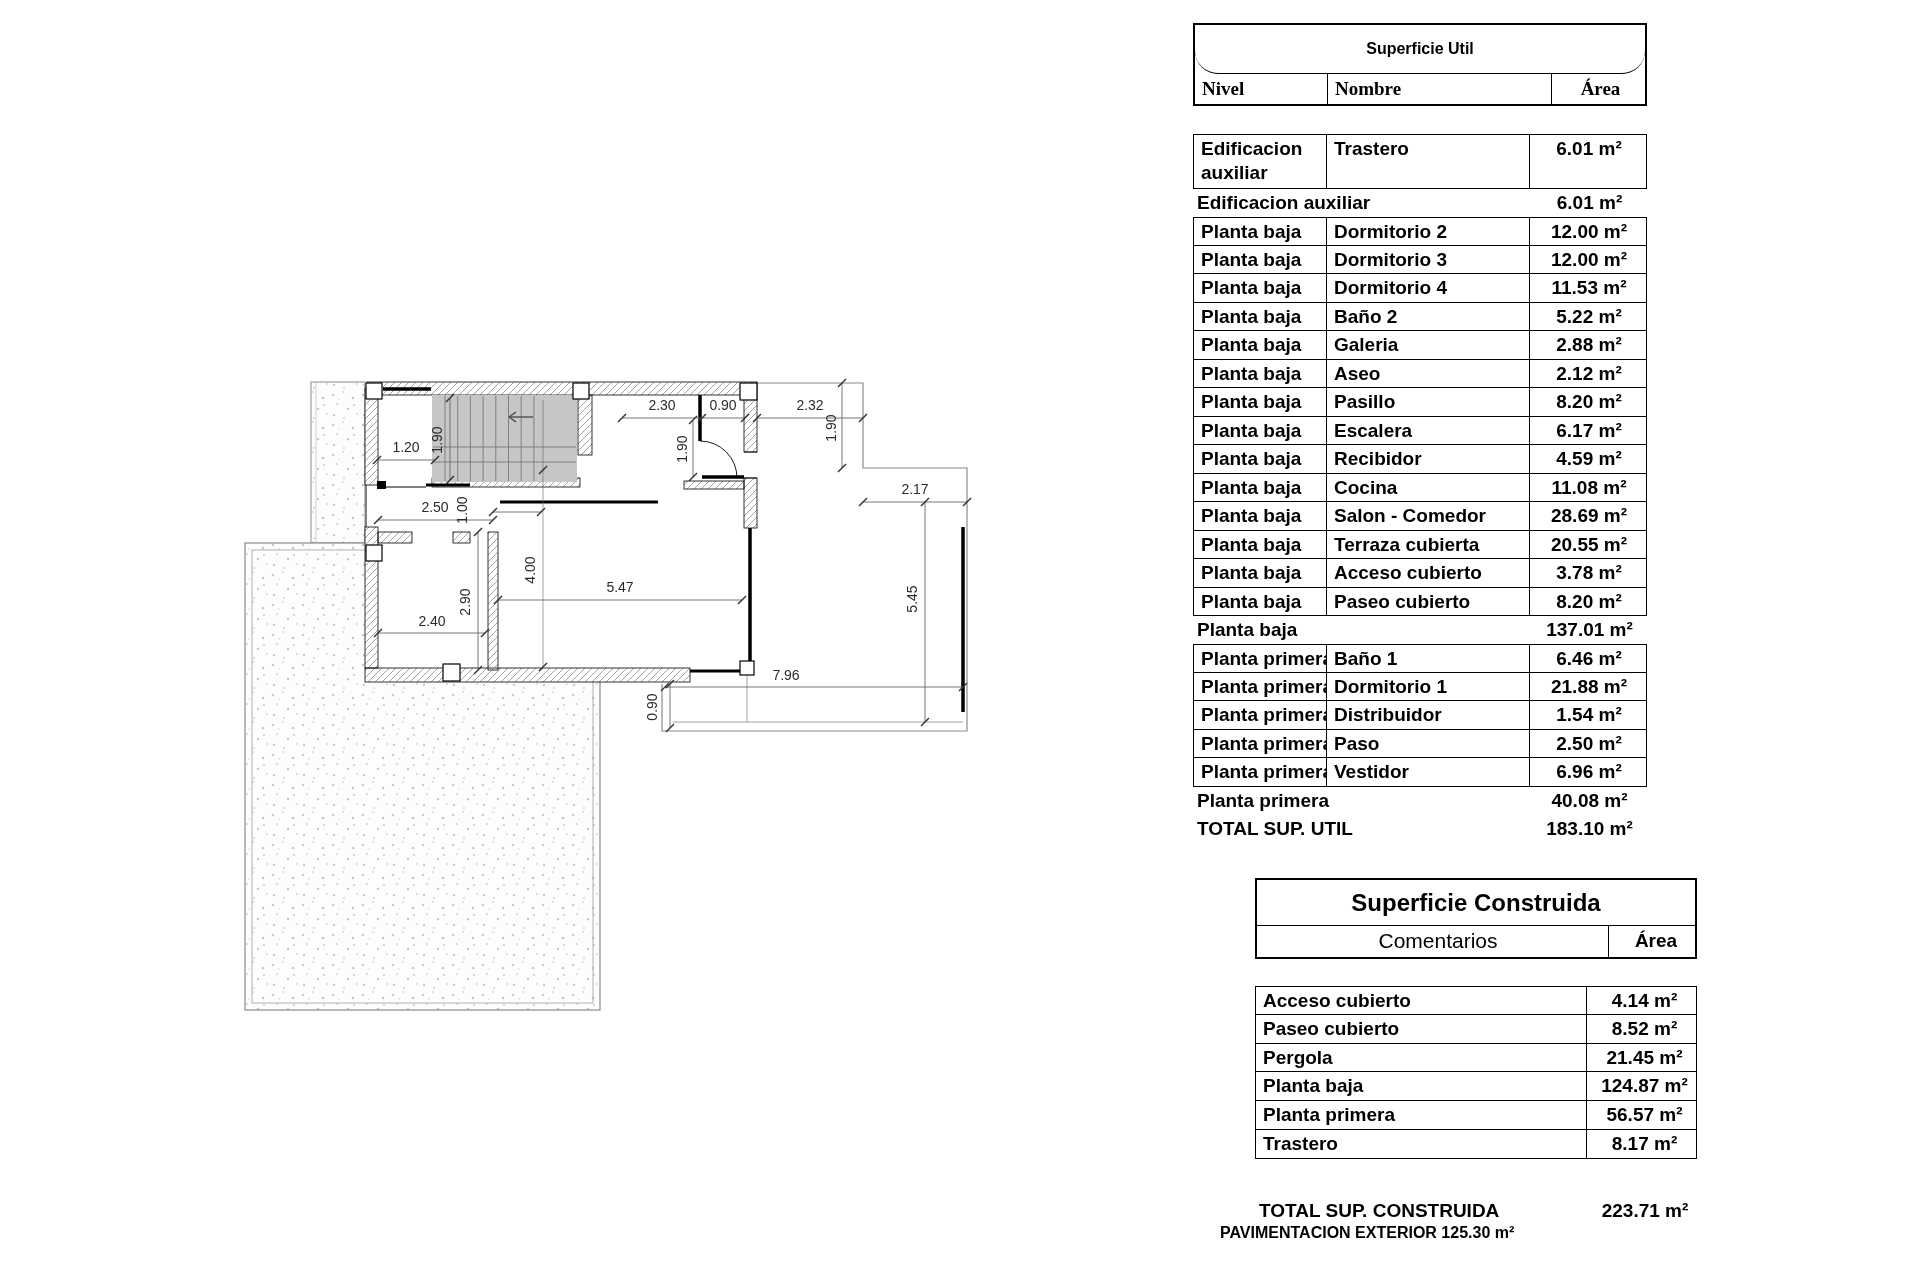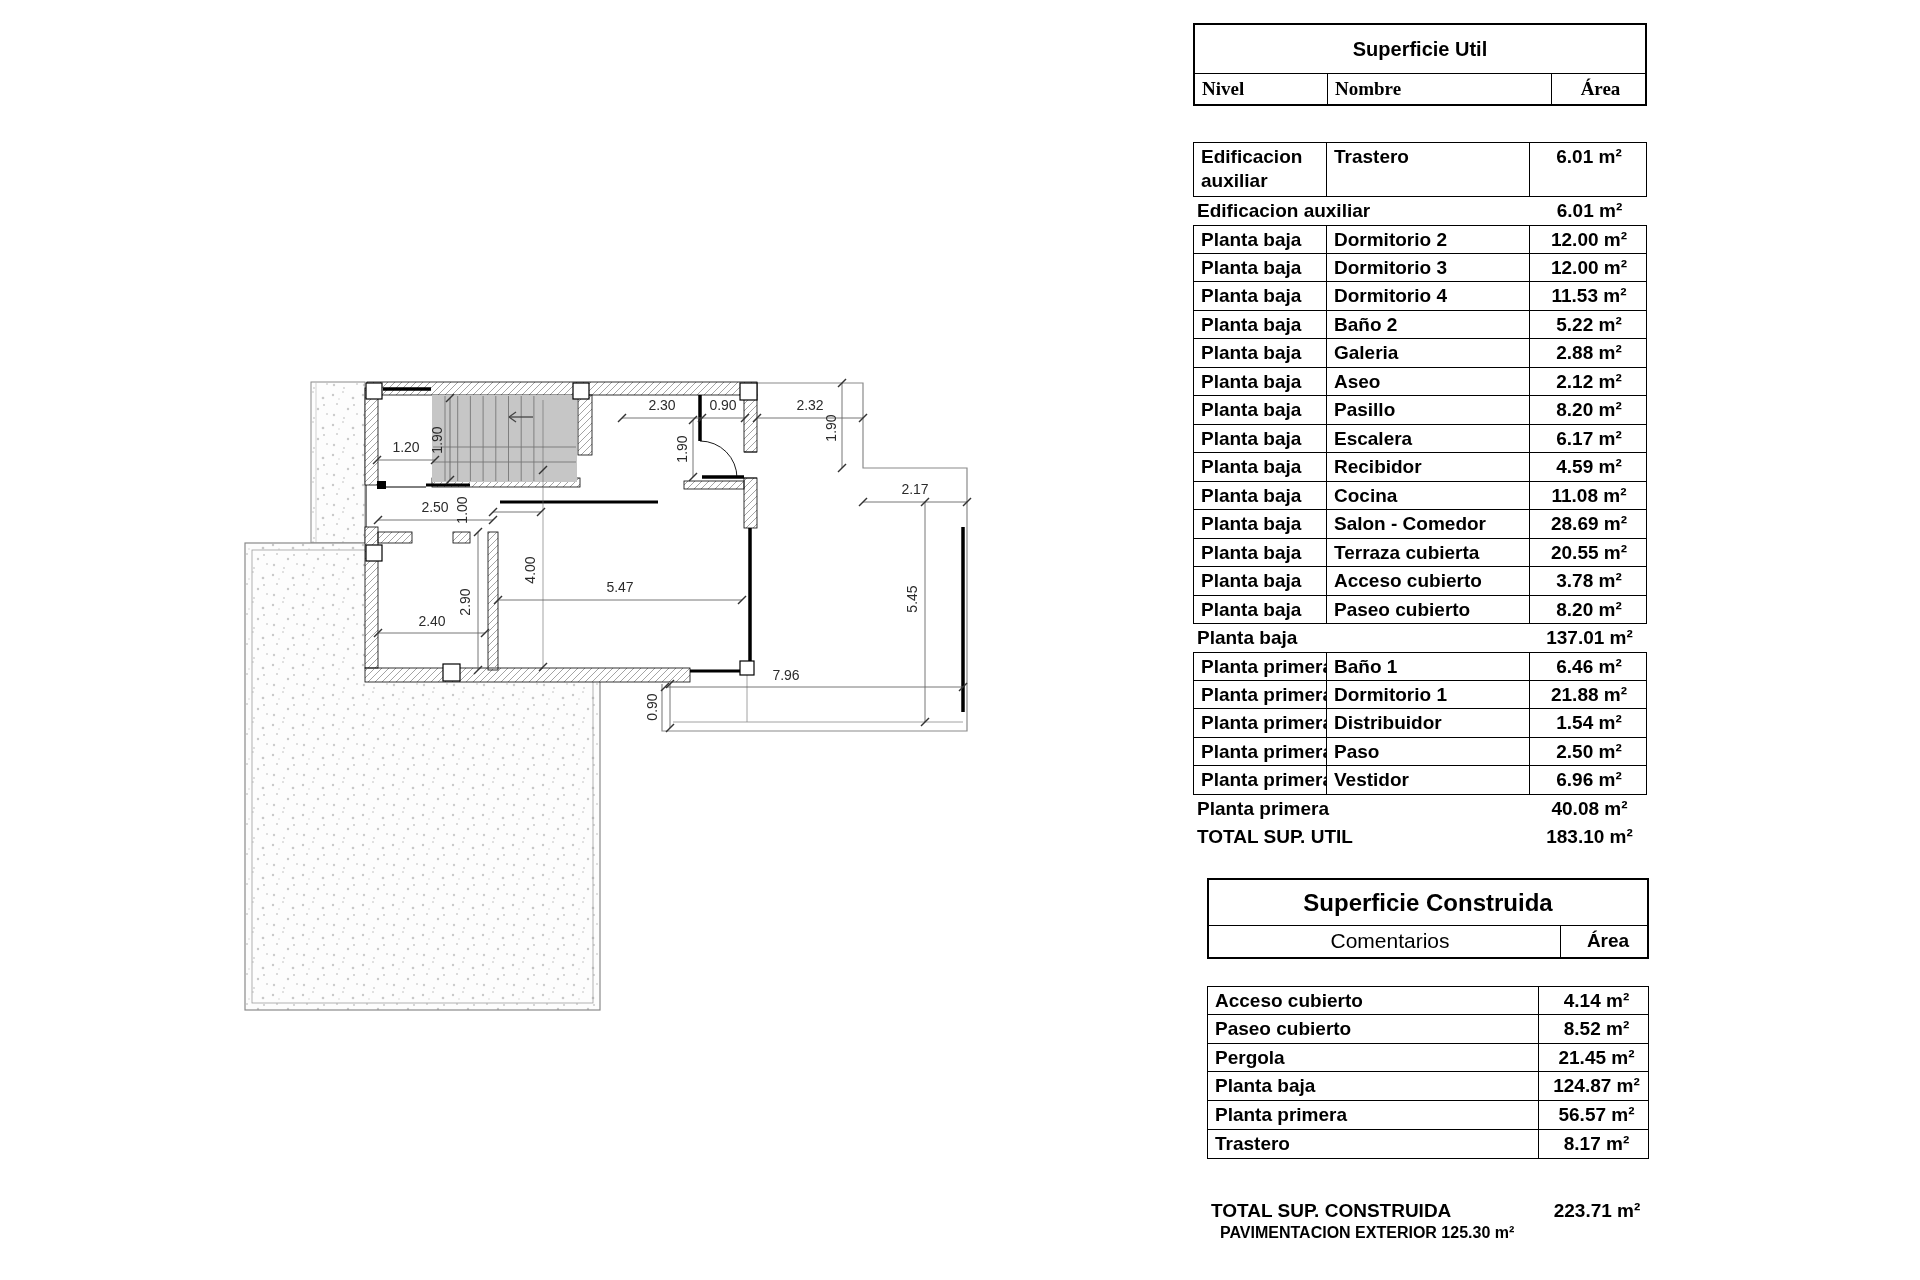--- a/index.html
+++ b/index.html
@@ -3,35 +3,35 @@
 <meta charset="utf-8">
 <style>
   html,body{margin:0;padding:0;background:#fff;}
   body{width:1920px;height:1280px;position:relative;overflow:hidden;
        font-family:"Liberation Sans",sans-serif;color:#000;}
   #plan-svg{position:absolute;left:0;top:0;}
 
   
   .tbl{position:absolute;}
   #table-util{left:1193px;top:23px;width:454px;}
-  #table-constr{left:1207px;top:878px;width:442px;}
+  #table-constr{left:1255px;top:878px;width:442px;}
 
   .tbl-headbox{border:2px solid #000;}
   .tbl-title{font-weight:bold;text-align:center;border-bottom:1.5px solid #000;}
-  #table-util .tbl-title{font-size:20px;line-height:48px;height:48px;}
+  #table-util .tbl-title{font-size:16px;line-height:48px;height:48px;border-radius:23px;}
   #table-constr .tbl-title{font-size:24px;line-height:45px;height:45px;}
   .tbl-cols{display:grid;}
   #table-util .tbl-cols{grid-template-columns:132px 203px 119px;height:30px;font-family:Liberation Serif, serif;}
   #table-constr .tbl-cols{grid-template-columns:330px 116px;height:31px;}
   .tbl-cols .hc{font-weight:bold;font-size:19px;line-height:30px;padding-left:7px;}
   .tbl-cols .hc.mid{border-left:1px solid #000;}
   .tbl-cols .hc.area{border-left:1px solid #000;text-align:center;padding-left:0;margin-left:21px;}
   .tbl-cols .hc.comentarios{font-weight:normal;font-size:21px;text-align:center;padding-left:0;margin-left:32px;}
 
-  .rows{margin-top:36px;}
+  .rows{margin-top:28px;}
   #table-constr .rows{margin-top:27px;}
 
   .r{display:grid;box-sizing:border-box;font-weight:bold;font-size:19px;}
   .r.detail{grid-template-columns:132px 203px 119px;height:28.5px;
             border-left:1.5px solid #000;border-right:1.5px solid #000;
             border-bottom:1px solid #000;}
   #table-constr .r.detail{grid-template-columns:330px 116px;height:28.8px;}
   .r.detail.grp-start{border-top:1.5px solid #000;}
   .r.detail.grp-end{border-bottom:1.5px solid #000;}
   .r.detail2{grid-template-columns:132px 203px 119px;height:55px;

